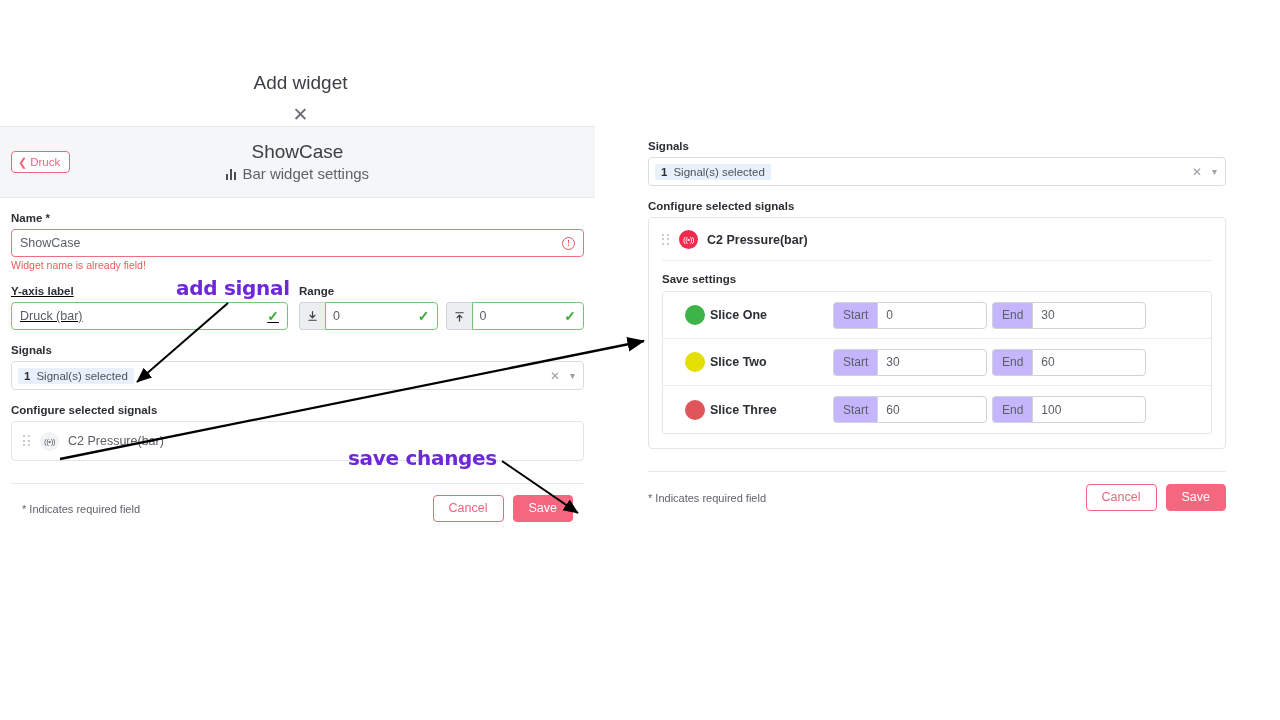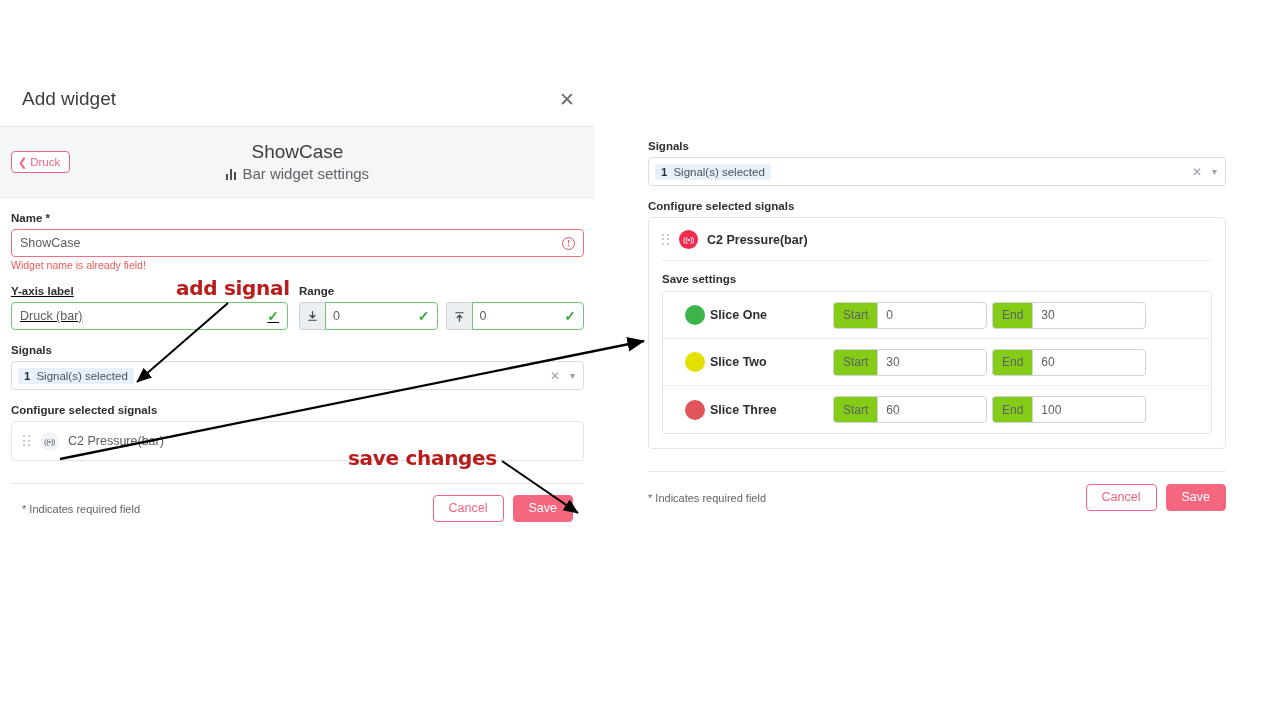--- a/index.html
+++ b/index.html
@@ -13,20 +13,21 @@
   #root { position: relative; width: 1280px; height: 720px; }
 
   
   .dialog-left {
     position: absolute; left: 0; top: 72px; width: 595px;
     background: #ffffff;
   }
   .dlg-titlebar {
     height: 54px; display: flex; align-items: center;
     padding: 0 16px 0 22px;
+    flex-direction: column;
   }
   .dlg-title {
     font-size: 19px; color: #3c4043; font-weight: 400; flex: 1;
   }
   .dlg-close {
     width: 24px; height: 24px; color: #6b6f73; font-size: 19px;
     display: flex; align-items: center; justify-content: center;
     cursor: pointer; line-height: 1;
   }
   .wsub-header {
@@ -148,36 +149,36 @@
   .slice-row {
     height: 47px; display: flex; align-items: center; padding: 0 12px 0 22px;
     border-bottom: 1px solid #ececec; gap: 5px; background: #fff;
   }
   .slice-row:last-child { border-bottom: none; }
   .dot { width: 20px; height: 20px; border-radius: 50%; flex: none; }
   .slice-name { font-size: 12.5px; color: #2b2f33; font-weight: bold; width: 118px; }
   .se-group { display: flex; width: 154px; }
   .se-addon {
     border: 1px solid #ced4da; border-right: none; border-radius: 4px 0 0 4px;
-    background: #84cc16; font-size: 12px; color: #5a6066;
+    background: #c4b5fd; font-size: 12px; color: #5a6066;
     padding: 0 9px; height: 27px; display: flex; align-items: center;
   }
   .se-field {
     flex: 1; border: 1px solid #ced4da; border-radius: 0 4px 4px 0; background: #fff;
     height: 27px; display: flex; align-items: center; padding: 0 8px;
     font-size: 12px; color: #5a6066;
   }
   .panel-foot {
     border-top: 1px solid #e6e8ea; margin-top: 22px; height: 52px;
     display: flex; align-items: center;
   }
 
   
   .anno {
-    position: absolute; font-weight: bold; color: #b91c1c;
+    position: absolute; font-weight: bold; color: #6d28d9;
     font-size: 20px; font-family: "DejaVu Sans", sans-serif;
     letter-spacing: -0.3px;
   }
   #anno-add { left: 176px; top: 276px; }
   #anno-save { left: 348px; top: 446px; }
   .arrows { position: absolute; left: 0; top: 0; width: 1280px; height: 720px; pointer-events: none; }
 </style>
 </head>
 <body>
 

